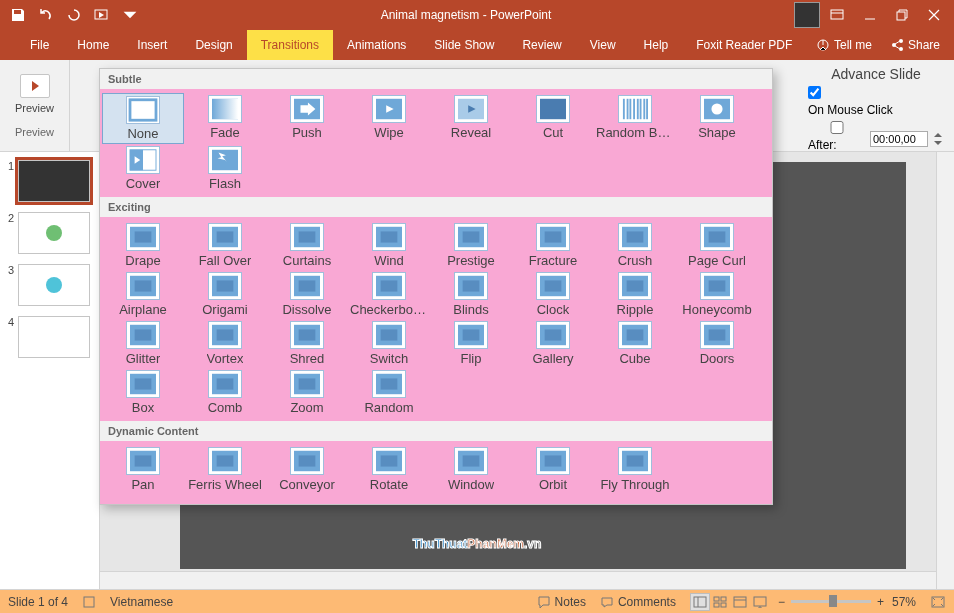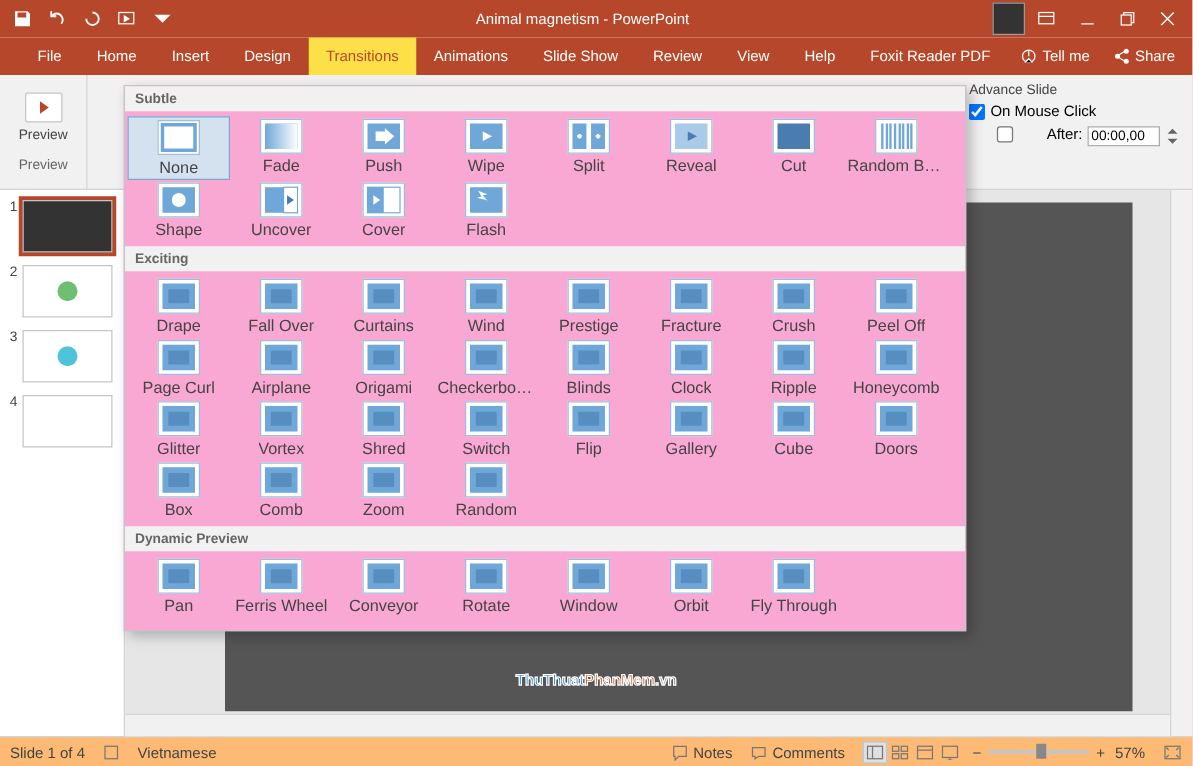--- a/index.html
+++ b/index.html
@@ -22,22 +22,22 @@
 .ribbon-tabs .right .itm { display: flex; align-items: center; gap: 4px; }
 
 
 .ribbon-body { height: 92px; background: #f1f1f1; border-bottom: 1px solid #d4d4d4; display: flex; }
 .preview-group { width: 70px; display: flex; flex-direction: column; align-items: center; justify-content: center; border-right: 1px solid #d4d4d4; }
 .preview-group .icon { width: 30px; height: 24px; border: 1px solid #c5c5c5; border-radius: 2px; background: #fff; display:flex; align-items:center; justify-content:center; margin-bottom:4px;}
 .preview-group .icon svg { width: 14px; height: 14px; fill: #b7472a; }
 .preview-group .lbl { font-size: 11px; color: #444; }
 .preview-group .cap { font-size: 11px; color: #666; margin-top: 12px; }
 .advance { padding: 6px 10px; }
-.advance .hdr { font-size: 11px; color: #444; margin-bottom: 4px; }
-.advance label { font-size: 11px; display: flex; align-items: flex-end; gap: 4px; margin-bottom: 4px; }
+.advance .hdr { font-size: 14px; color: #444; margin-bottom: 4px; text-align: center; }
+.advance label { font-size: 11px; display: flex; align-items: flex-start; gap: 4px; margin-bottom: 4px; flex-direction: column; }
 .advance input[type=checkbox] { width: 13px; height: 13px; }
 .advance .timebox { display: flex; align-items: center; gap: 4px; }
 .advance .timebox input { width: 58px; font-size: 11px; padding: 1px 2px; border: 1px solid #ababab; }
 
 
 .gallery { position: absolute; left: 70px; top: 68px; width: 674px; background: #f9a8d4; border: 1px solid #c5c5c5; box-shadow: 4px 4px 10px rgba(0,0,0,.25); z-index: 10; padding-bottom: 6px; margin-left: 29px;}
 .gallery .cat { background: #f1f1f1; color: #666; font-size: 11px; font-weight: 600; padding: 4px 8px; }
 .gallery .row { display: flex; flex-wrap: wrap; padding: 4px 2px 4px 2px; }
 .gallery .item { width: 82px; display: flex; flex-direction: column; align-items: center; padding: 2px 0; cursor: pointer; }
 .gallery .item.selected { background: #d4e2f0; border: 1px solid #7ba7d1; }
@@ -295,36 +295,20 @@
       </div>
       <div class="item">
         <div class="thumb">
           <svg viewBox="0 0 34 28">
             <defs>
               <linearGradient id="fg">
                 <stop offset="0" stop-color="#fff" stop-opacity="0"></stop>
                 <stop offset="1" stop-color="#fff"></stop>
               </linearGradient>
             </defs>
-            <rect x="3" y="3" width="12" height="22" fill="#6fa8d8"></rect>
-            <rect x="19" y="3" width="12" height="22" fill="#6fa8d8"></rect>
-            <path stroke="#fff" stroke-width="2" d="M11 14h-4m2-2v4M23 14h4m-2-2v4"></path>
-          </svg>
-        </div>
-        <div class="glbl">Split</div>
-      </div>
-      <div class="item">
-        <div class="thumb">
-          <svg viewBox="0 0 34 28">
-            <defs>
-              <linearGradient id="fg">
-                <stop offset="0" stop-color="#fff" stop-opacity="0"></stop>
-                <stop offset="1" stop-color="#fff"></stop>
-              </linearGradient>
-            </defs>
             <rect x="3" y="3" width="28" height="22" fill="#6fa8d8" opacity=".6"></rect>
             <path fill="#4a7cb0" d="M14 10l8 4-8 4z"></path>
           </svg>
         </div>
         <div class="glbl">Reveal</div>
       </div>
       <div class="item">
         <div class="thumb">
           <svg viewBox="0 0 34 28">
             <defs>
@@ -377,36 +361,20 @@
       </div>
       <div class="item">
         <div class="thumb">
           <svg viewBox="0 0 34 28">
             <defs>
               <linearGradient id="fg">
                 <stop offset="0" stop-color="#fff" stop-opacity="0"></stop>
                 <stop offset="1" stop-color="#fff"></stop>
               </linearGradient>
             </defs>
-            <rect x="3" y="3" width="28" height="22" fill="#6fa8d8"></rect>
-            <rect x="19" y="3" width="12" height="22" fill="#fff" stroke="#6fa8d8"></rect>
-            <path fill="#4a7cb0" d="M22 10l6 4-6 4z"></path>
-          </svg>
-        </div>
-        <div class="glbl">Uncover</div>
-      </div>
-      <div class="item">
-        <div class="thumb">
-          <svg viewBox="0 0 34 28">
-            <defs>
-              <linearGradient id="fg">
-                <stop offset="0" stop-color="#fff" stop-opacity="0"></stop>
-                <stop offset="1" stop-color="#fff"></stop>
-              </linearGradient>
-            </defs>
             <rect x="3" y="3" width="28" height="22" fill="#fff" stroke="#6fa8d8"></rect>
             <rect x="3" y="3" width="14" height="22" fill="#6fa8d8"></rect>
             <path fill="#fff" d="M8 10l6 4-6 4z"></path>
           </svg>
         </div>
         <div class="glbl">Cover</div>
       </div>
       <div class="item">
         <div class="thumb">
           <svg viewBox="0 0 34 28">
@@ -536,35 +504,20 @@
             <defs>
               <linearGradient id="fg">
                 <stop offset="0" stop-color="#fff" stop-opacity="0"></stop>
                 <stop offset="1" stop-color="#fff"></stop>
               </linearGradient>
             </defs>
             <rect x="3" y="3" width="28" height="22" fill="#6fa8d8"></rect>
             <rect x="8" y="8" width="18" height="12" fill="#4a7cb0" opacity=".6"></rect>
           </svg>
         </div>
-        <div class="glbl">Peel Off</div>
-      </div>
-      <div class="item">
-        <div class="thumb">
-          <svg viewBox="0 0 34 28">
-            <defs>
-              <linearGradient id="fg">
-                <stop offset="0" stop-color="#fff" stop-opacity="0"></stop>
-                <stop offset="1" stop-color="#fff"></stop>
-              </linearGradient>
-            </defs>
-            <rect x="3" y="3" width="28" height="22" fill="#6fa8d8"></rect>
-            <rect x="8" y="8" width="18" height="12" fill="#4a7cb0" opacity=".6"></rect>
-          </svg>
-        </div>
         <div class="glbl">Page Curl</div>
       </div>
       <div class="item">
         <div class="thumb">
           <svg viewBox="0 0 34 28">
             <defs>
               <linearGradient id="fg">
                 <stop offset="0" stop-color="#fff" stop-opacity="0"></stop>
                 <stop offset="1" stop-color="#fff"></stop>
               </linearGradient>
@@ -596,20 +549,35 @@
             <defs>
               <linearGradient id="fg">
                 <stop offset="0" stop-color="#fff" stop-opacity="0"></stop>
                 <stop offset="1" stop-color="#fff"></stop>
               </linearGradient>
             </defs>
             <rect x="3" y="3" width="28" height="22" fill="#6fa8d8"></rect>
             <rect x="8" y="8" width="18" height="12" fill="#4a7cb0" opacity=".6"></rect>
           </svg>
         </div>
+        <div class="glbl">Dissolve</div>
+      </div>
+      <div class="item">
+        <div class="thumb">
+          <svg viewBox="0 0 34 28">
+            <defs>
+              <linearGradient id="fg">
+                <stop offset="0" stop-color="#fff" stop-opacity="0"></stop>
+                <stop offset="1" stop-color="#fff"></stop>
+              </linearGradient>
+            </defs>
+            <rect x="3" y="3" width="28" height="22" fill="#6fa8d8"></rect>
+            <rect x="8" y="8" width="18" height="12" fill="#4a7cb0" opacity=".6"></rect>
+          </svg>
+        </div>
         <div class="glbl">Checkerboa...</div>
       </div>
       <div class="item">
         <div class="thumb">
           <svg viewBox="0 0 34 28">
             <defs>
               <linearGradient id="fg">
                 <stop offset="0" stop-color="#fff" stop-opacity="0"></stop>
                 <stop offset="1" stop-color="#fff"></stop>
               </linearGradient>
@@ -839,21 +807,21 @@
                 <stop offset="1" stop-color="#fff"></stop>
               </linearGradient>
             </defs>
             <rect x="3" y="3" width="28" height="22" fill="#6fa8d8"></rect>
             <rect x="8" y="8" width="18" height="12" fill="#4a7cb0" opacity=".6"></rect>
           </svg>
         </div>
         <div class="glbl">Random</div>
       </div>
     </div>
-    <div class="cat">Dynamic Preview</div>
+    <div class="cat">Dynamic Content</div>
     <div class="row">
       <div class="item">
         <div class="thumb">
           <svg viewBox="0 0 34 28">
             <defs>
               <linearGradient id="fg">
                 <stop offset="0" stop-color="#fff" stop-opacity="0"></stop>
                 <stop offset="1" stop-color="#fff"></stop>
               </linearGradient>
             </defs>

